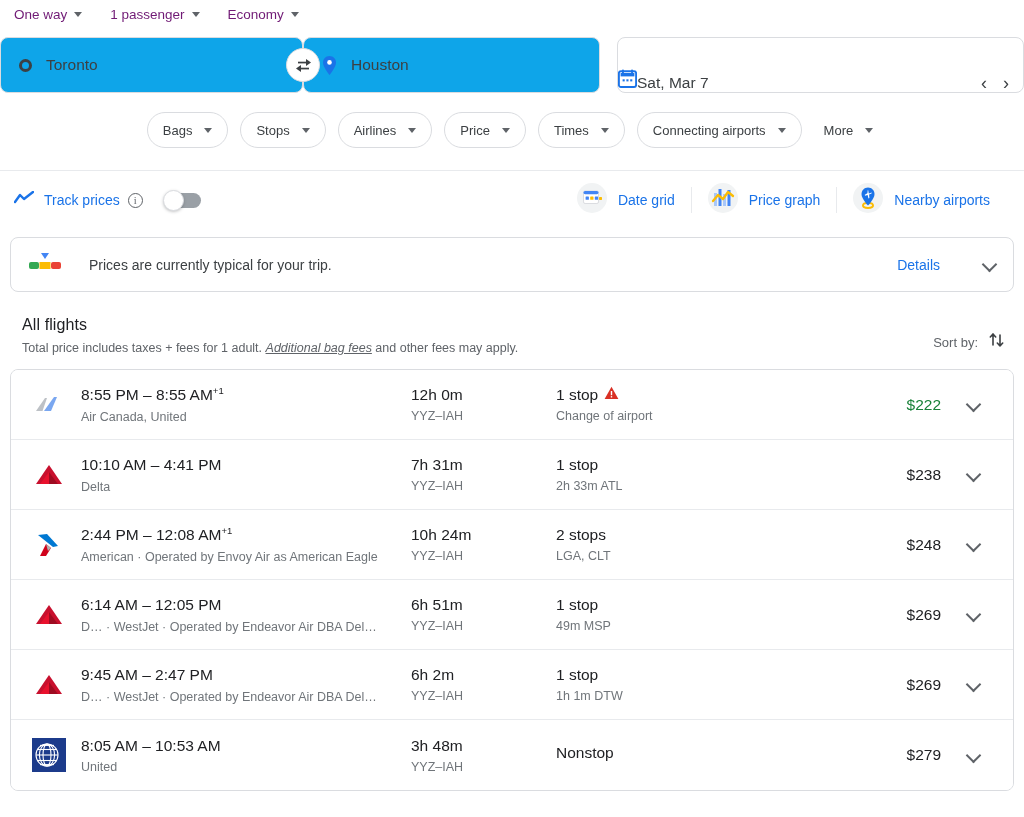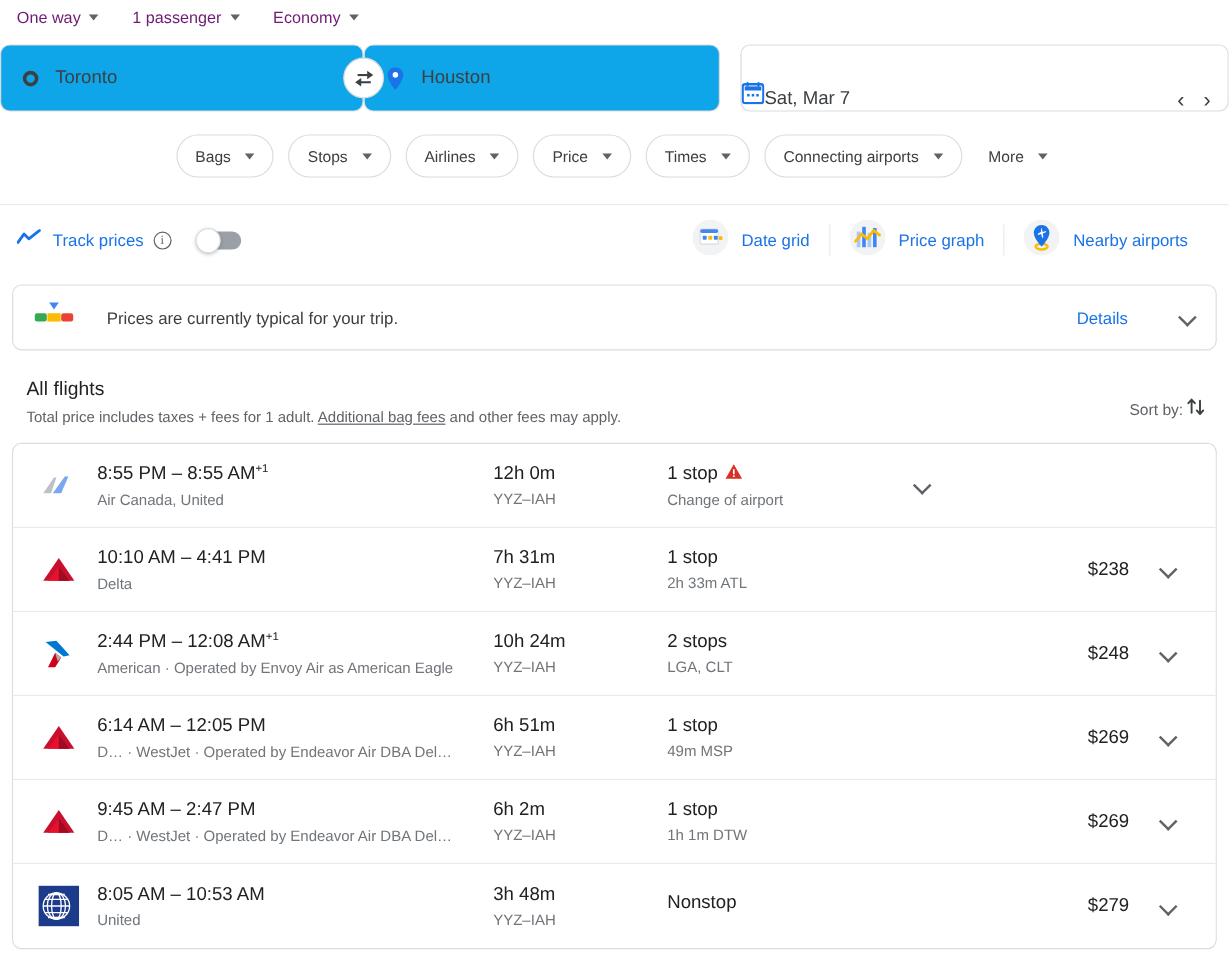--- a/index.html
+++ b/index.html
@@ -89,22 +89,22 @@
     display: flex; align-items: center; padding: 0 18px 0 16px; background: #fff;
   }
   .banner .btext { font-size: 14px; color: #3c4043; margin-left: 26px; }
   .banner .details { color: #1a73e8; font-size: 14px; font-weight: 500; cursor: pointer; }
   .chev { width: 11px; height: 11px; border-right: 2px solid #5f6368; border-bottom: 2px solid #5f6368; transform: rotate(45deg); display: inline-block; }
 
   
   .sec-head { padding: 24px 18px 0 22px; display: flex; align-items: flex-end; }
   .sec-title { font-size: 16px; color: #202124; letter-spacing: .1px; }
   .sec-sub { font-size: 12.5px; color: #5f6368; margin-top: 7px; }
-  .sec-sub u { text-decoration: underline; cursor: pointer; }
-  .sortby { margin-left: auto; display: flex; align-items: center; gap: 2px; padding-bottom: 2px; }
+  .sec-sub u { text-decoration: underline; cursor: pointer; font-style: italic; }
+  .sortby { margin-left: auto; display: flex; align-items: center; gap: 10px; padding-bottom: 2px; }
   .sortby .slabel { font-size: 13px; color: #5f6368; }
 
   
   .list { margin: 14px 10px 0 10px; border: 1px solid #dadce0; border-radius: 8px; overflow: hidden; }
   .row { display: flex; align-items: center; height: 70px; padding: 0 18px 0 16px; border-bottom: 1px solid #e8eaed; background: #fff; cursor: pointer; }
   .row:last-child { border-bottom: none; }
   .logo { width: 44px; display: flex; align-items: center; justify-content: center; flex: none; }
   .col-times { width: 330px; flex: none; margin-left: 10px; }
   .col-dur { width: 145px; flex: none; }
   .col-stops { width: 190px; flex: none; }
@@ -334,20 +334,23 @@
         <div class="t1 stop-line">
             <span>1 stop</span>
             <span class="warn"><svg width="15" height="14" viewBox="0 0 15 14">
                 <path d="M7.5 0.8 L14.4 13 L0.6 13 Z" fill="#d93025"></path>
                 <rect x="6.8" y="5" width="1.4" height="4.2" fill="#fff"></rect>
                 <rect x="6.8" y="10.1" width="1.4" height="1.4" fill="#fff"></rect>
               </svg></span>
           </div>
         <div class="t2">Change of airport</div>
       </div>
+      <div class="col-price">
+        <span class="price green">$222</span>
+      </div>
       <div class="rowchev">
           <span class="chev"></span>
         </div>
     </div>
 
     <div class="row">
       <div class="logo">
         <svg width="30" height="24" viewBox="0 0 30 24">
           <path d="M15 2 L28 21 L2 21 Z" fill="#c8102e"></path>
           <path d="M15 9 L24 21 L6 21 Z" fill="#e8112d"></path>

